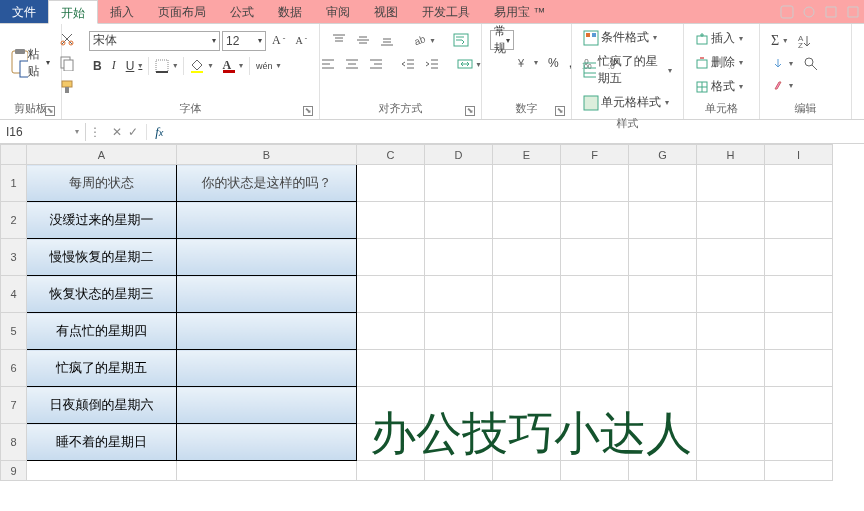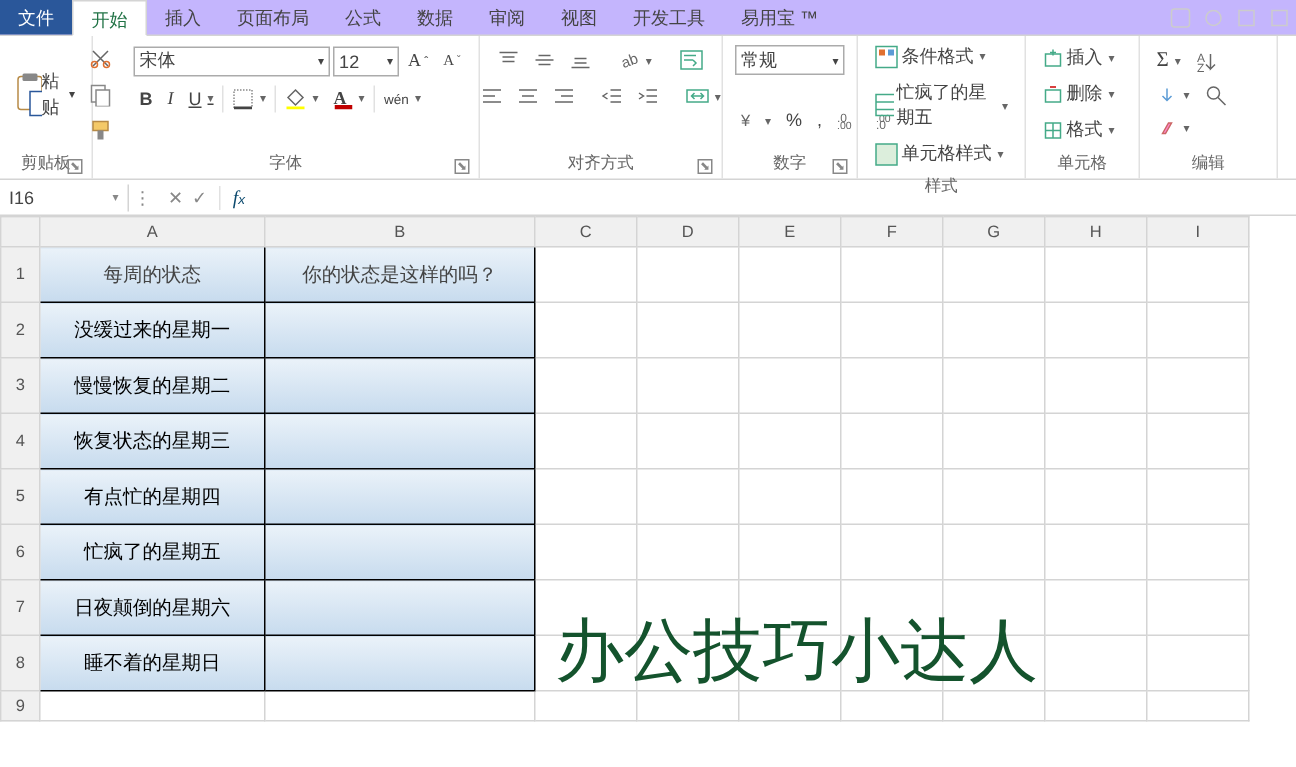--- a/index.html
+++ b/index.html
@@ -1,17 +1,17 @@
 <!DOCTYPE html>
 <html><head>
 <meta charset="utf-8">
 <style>
 * { margin:0; padding:0; box-sizing:border-box; font-family:"Microsoft YaHei","宋体",sans-serif; }
 body { width:864px; height:511px; overflow:hidden; background:#fff; font-size:12px; color:#444; }
-.menu { display:flex; align-items:stretch; background:#c4b5fd; height:24px; border-bottom:1px solid #d4d4d4;}
+.menu { display:flex; align-items:stretch; background:#fca5a5; height:24px; border-bottom:1px solid #d4d4d4;}
 .menu-item { padding:4px 12px 3px; cursor:pointer; font-size:12px; }
 .menu-item.file { background:#2a579a; color:#fff; }
 .menu-item.active { background:#fff; color:#217346; border:1px solid #d4d4d4; border-bottom:1px solid #fff; margin-bottom:-1px;}
 .menu-spacer { flex:1; }
 .menu-icon { width:22px; display:flex; align-items:center; justify-content:center; color:#888; }
 .ribbon { display:flex; background:#fff; height:96px; border-bottom:1px solid #d4d4d4; }
 .group { border-right:1px solid #e1e1e1; display:flex; flex-direction:column; padding:2px 4px 0; }
 .group-body { flex:1; display:flex; align-items:center; }
 .group-label { text-align:center; font-size:11px; color:#666; padding:2px 0 3px; position:relative;}
 .dlg { position:absolute; right:2px; bottom:3px; width:10px; height:10px; border:1px solid #888; color:#888; font-size:8px; line-height:8px; text-align:center;}
@@ -239,21 +239,21 @@
               <rect x="1" y="3" width="14" height="8" fill="none" stroke="#4a8"></rect>
               <path d="M4 7h8M6 5l-2 2 2 2M10 5l2 2-2 2" stroke="#4a8" fill="none"></path>
             </svg>
           </div>
       </div>
     </div>
     <div class="group-label"><span>对齐方式</span><span class="dlg">⬊</span></div>
   </div>
 
   <div class="group" style="width:90px;">
-    <div class="group-body" style="flex-direction:column; gap:20px; padding:4px; align-items:stretch;">
+    <div class="group-body" style="flex-direction:row; gap:0; padding:4px; align-items:stretch;">
       <div class="sel">
           <span>常规</span>
           <span style="font-size:8px;">▾</span>
         </div>
       <div class="row">
         <div class="btn dd">
             <svg width="12" height="14">
               <text x="0" y="11" font-size="11" fill="#666">¥</text>
             </svg>
           </div>

